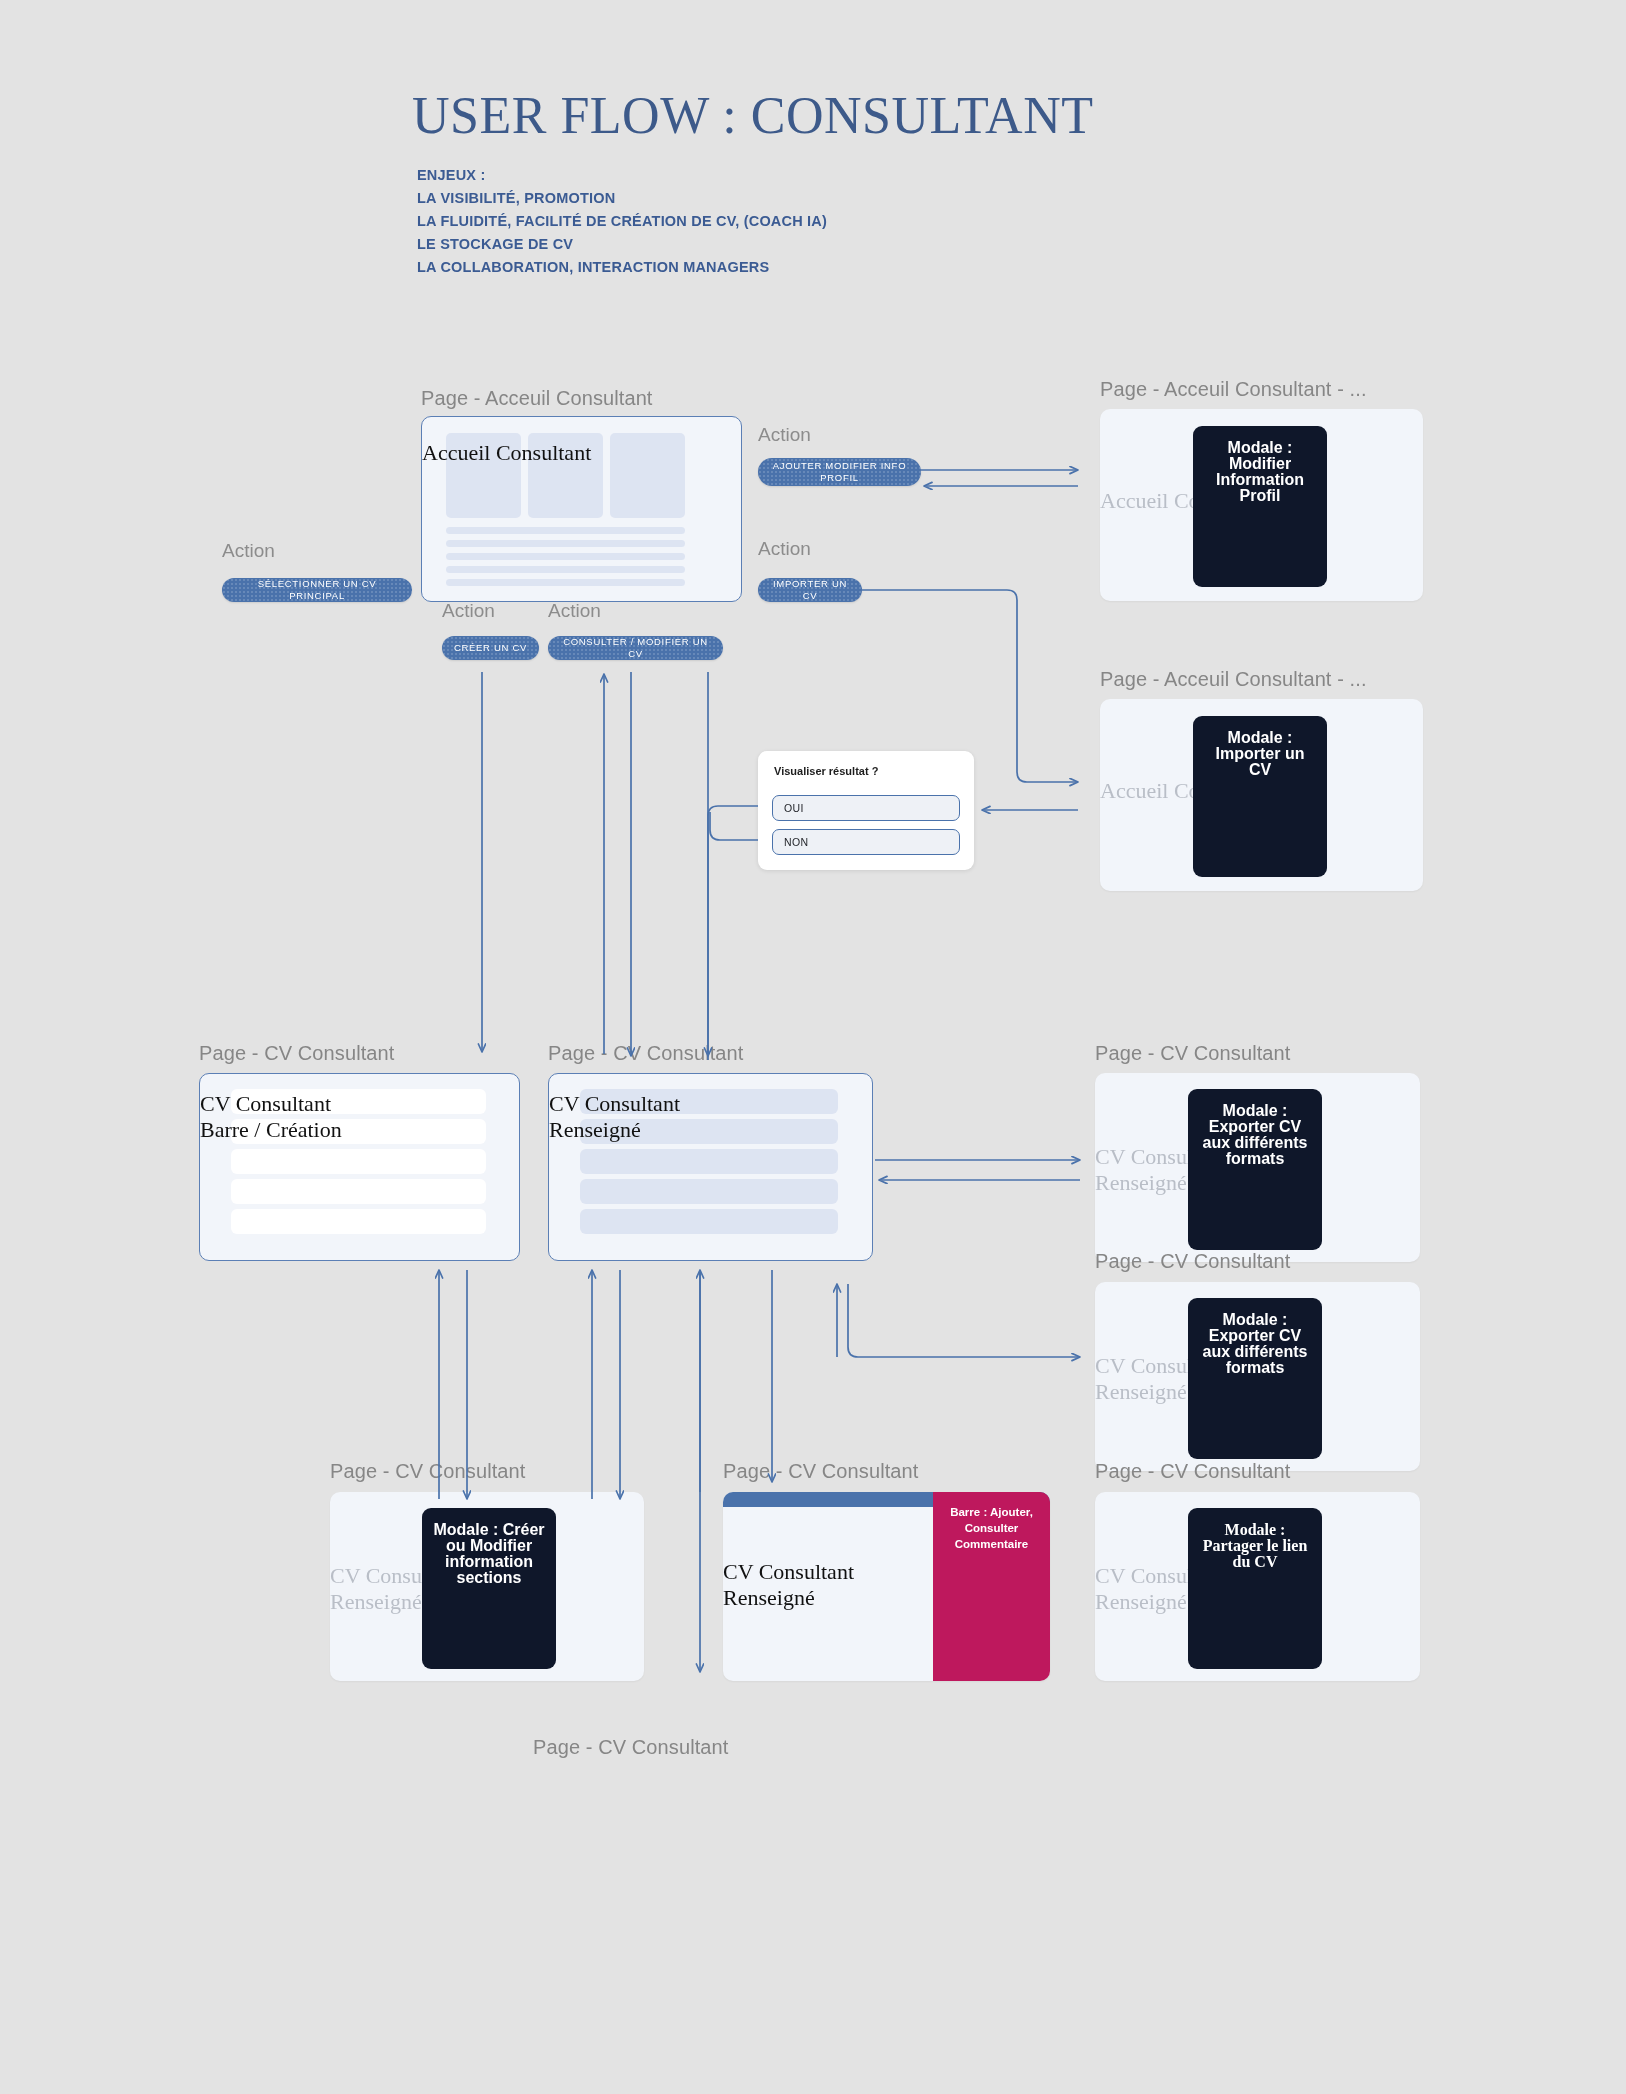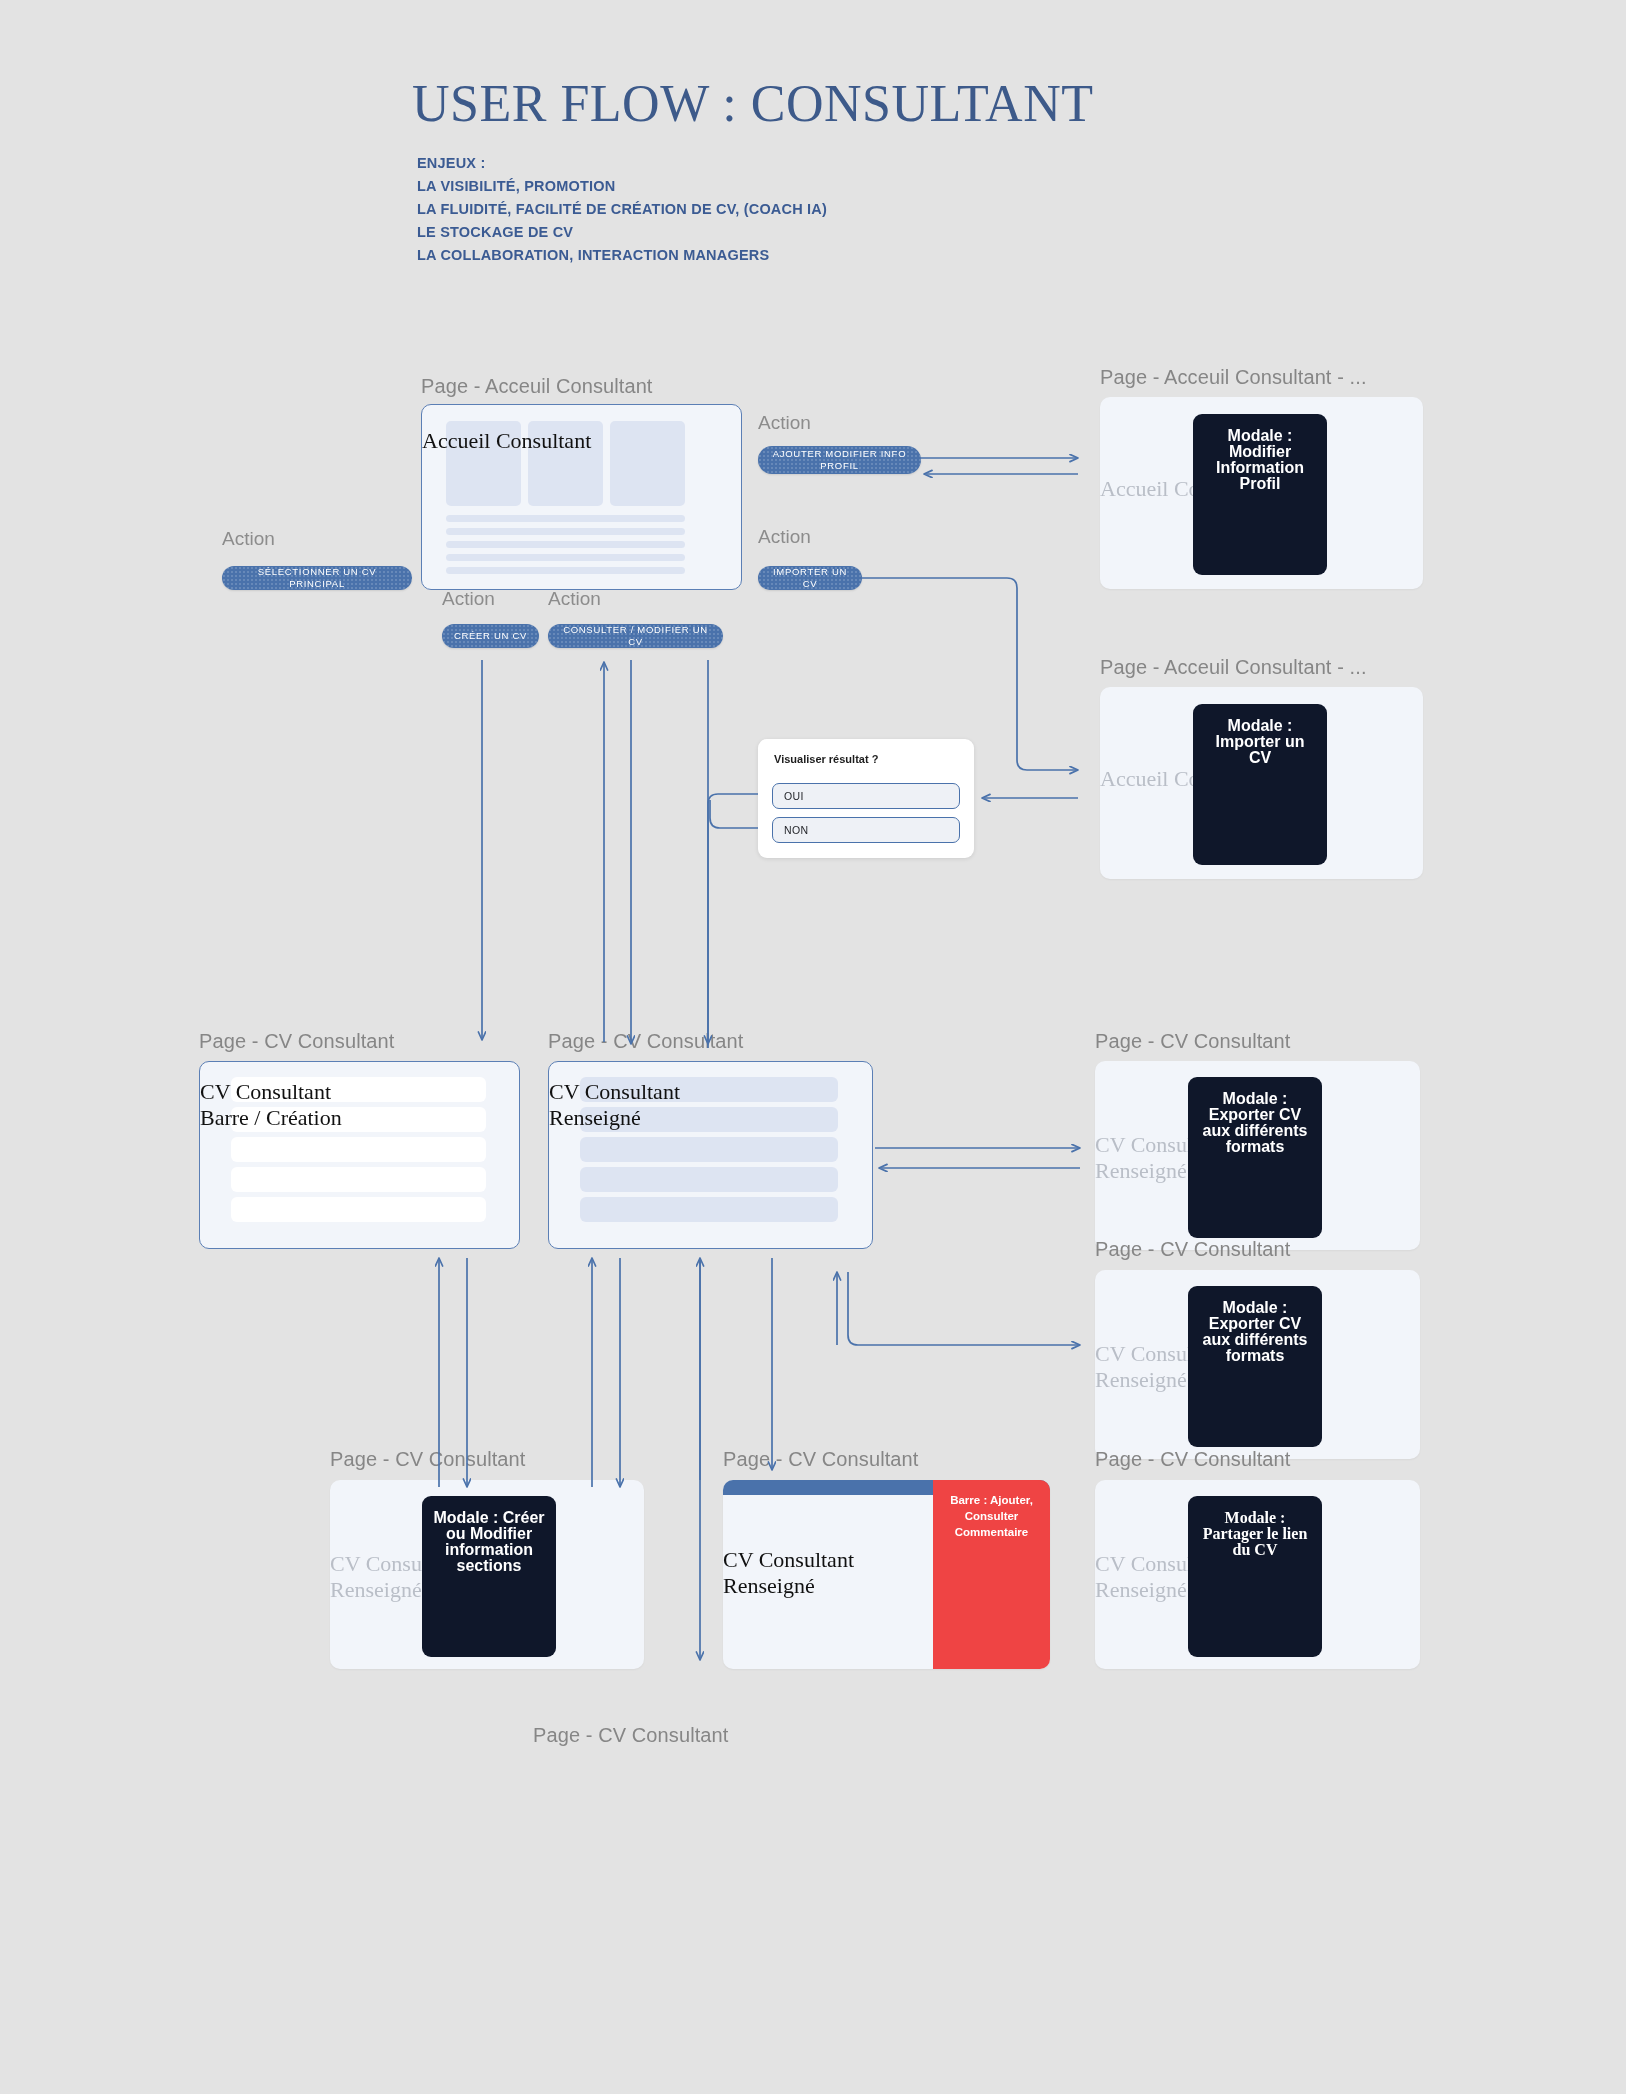--- a/index.html
+++ b/index.html
@@ -3,21 +3,21 @@
 <meta charset="utf-8">
 <style>
   html,body{margin:0;padding:0;}
   body{
     width:1626px;height:2094px;
     background:#e3e3e3;
     font-family:"Liberation Sans",sans-serif;
     position:relative;
     overflow:hidden;
   }
-  .stage{position:absolute;left:0;top:0;width:1626px;height:2056px;}
+  .stage{position:absolute;left:0;top:12px;width:1626px;height:2056px;}
 
   
   .title{
     position:absolute;left:412px;top:74px;
     font-family:"Liberation Serif",serif;
     font-size:52px;letter-spacing:.5px;
     color:#3d5a8a;font-weight:400;white-space:nowrap;
   }
   .enjeux{
     position:absolute;left:417px;top:152px;
@@ -80,21 +80,21 @@
     background:#0f172a;border-radius:9px;
     color:#fff;font-size:16px;font-weight:bold;
     line-height:16px;text-align:center;
     padding:14px 10px 0 10px;box-sizing:border-box;
     z-index:4;
   }
 
   
   .topbar{position:absolute;background:#4a72ab;}
   .sidepanel{
-    position:absolute;background:#ef4444;
+    position:absolute;background:#be185d;
     color:#fff;font-size:11.5px;font-weight:bold;
     line-height:16px;text-align:center;
     padding-top:12px;box-sizing:border-box;
   }
 
   
   .decision{
     position:absolute;background:#ffffff;border-radius:9px;
     box-shadow:0 1px 4px rgba(0,0,0,.10);
     box-sizing:border-box;

